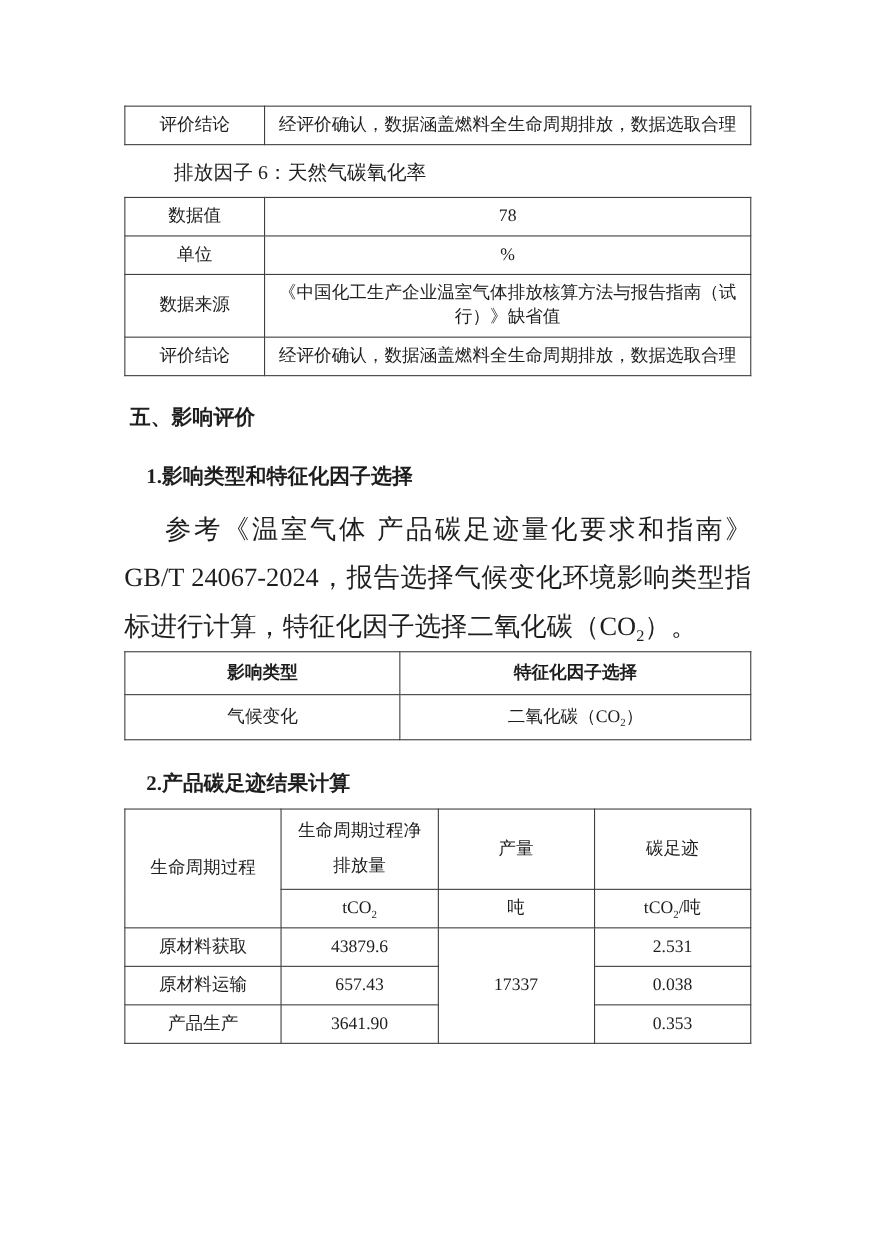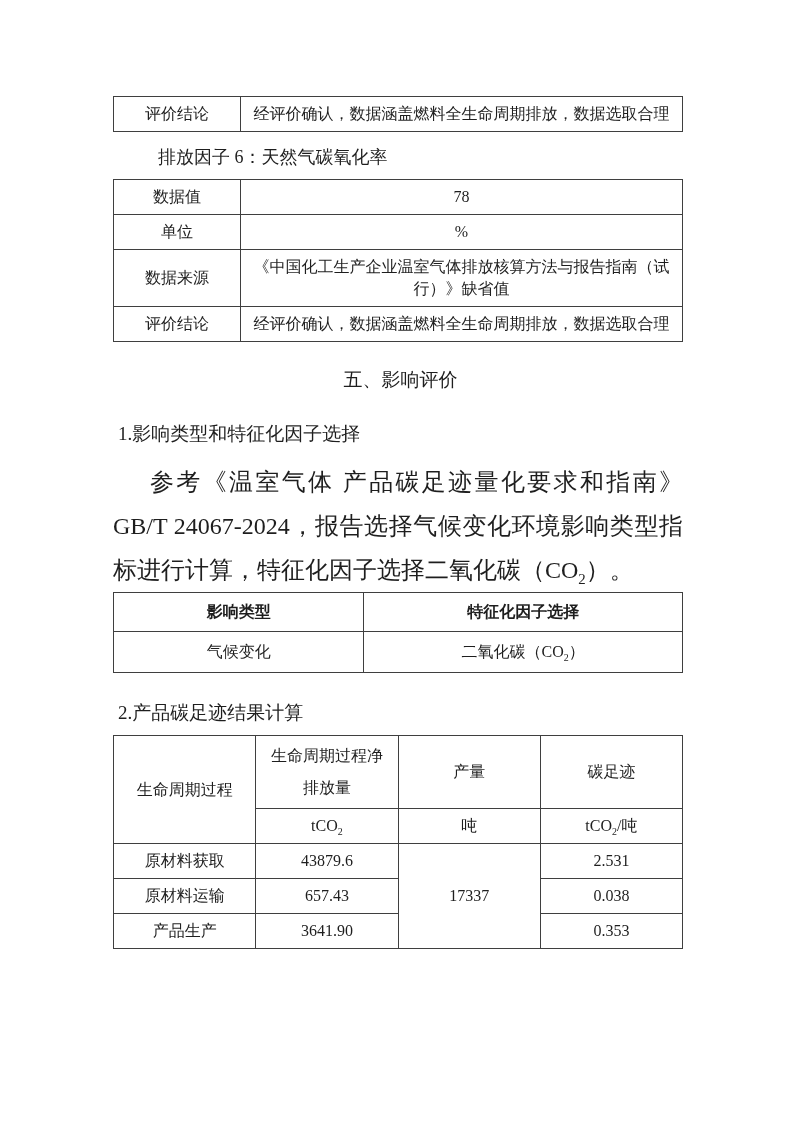--- a/index.html
+++ b/index.html
@@ -55,29 +55,28 @@
     padding-left: 45px;
     font-size: 18px;
     line-height: 26px;
     font-weight: normal;
   }
   h2.sec {
     margin: 24px 0 0 0;
     padding-left: 5px;
     font-size: 19px;
     line-height: 28px;
-    font-weight: normal;
-    text-align: center;
+    font-weight: bold;
   }
   h3.sub {
-    margin: 26px 0 0 0;
+    margin: 26px 0 0 15px;
     padding-left: 5px;
     font-size: 19px;
     line-height: 28px;
-    font-weight: normal;
+    font-weight: bold;
   }
   p.para {
     margin: 12px 0 0 0;
     font-size: 24px;
     line-height: 44px;
     text-align: justify;
     text-indent: 37px;
   }
   p.caption {
     margin: 22px 0 0 0;

